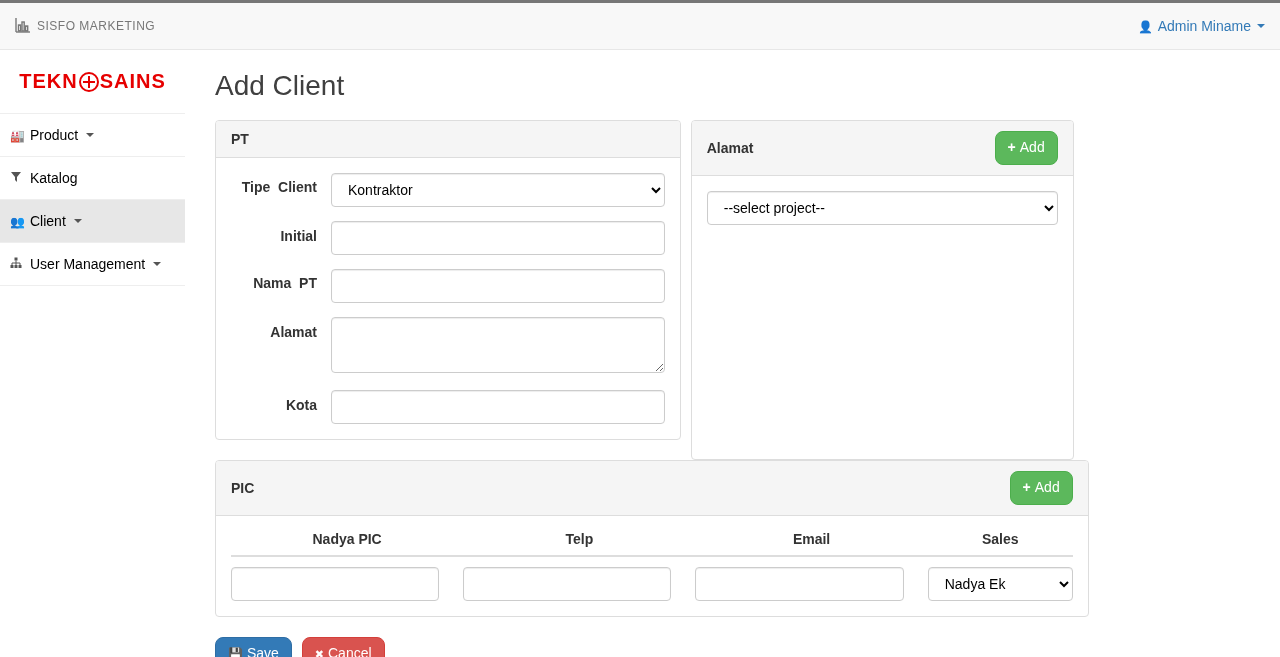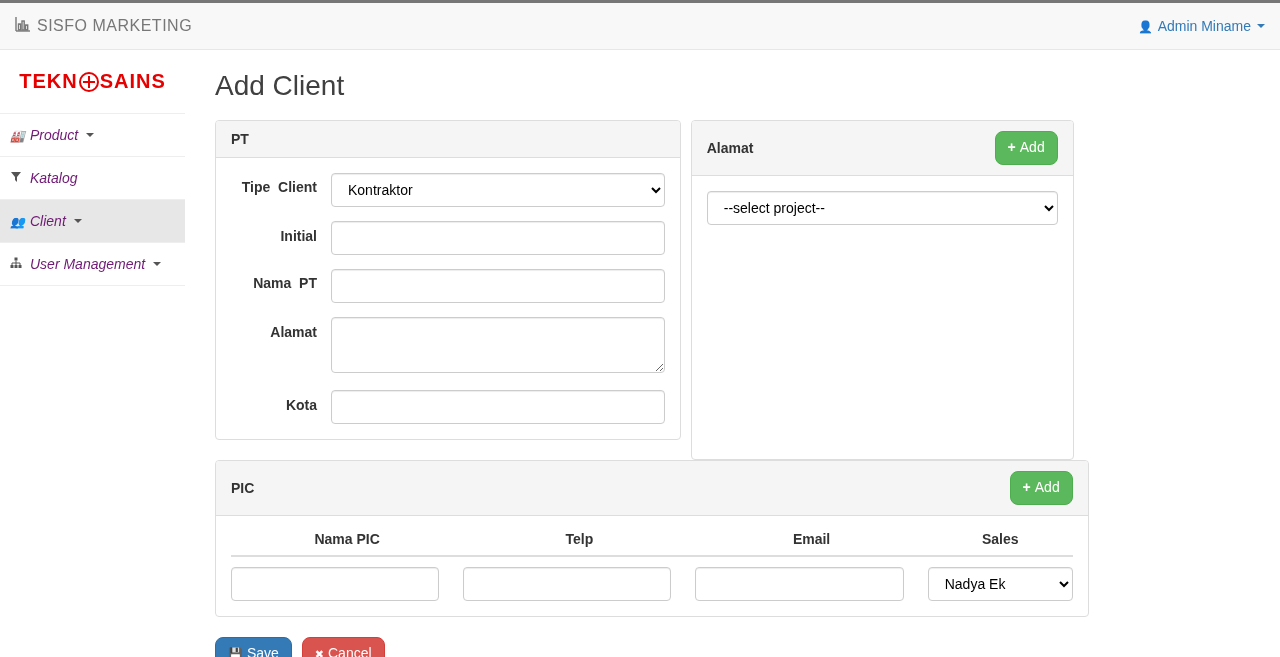--- a/index.html
+++ b/index.html
@@ -11,21 +11,21 @@
     border-top: 3px solid #777;
     border-bottom: 1px solid #e7e7e7;
     display: flex;
     justify-content: space-between;
     align-items: center;
     height: 50px;
     padding: 0 15px;
   }
   .navbar-brand {
     color: #777;
-    font-size: 16px;
+    font-size: 12px;
     display: flex;
     align-items: center;
     gap: 6px;
     letter-spacing: 0.5px;
   }
   .navbar-user {
     color: #337ab7;
     display: flex;
     align-items: center;
     gap: 4px;
@@ -87,26 +87,25 @@
     top: 2px; bottom: 2px; left: 7px;
     width: 2px;
     background: #e60000;
   }
   
   
   .nav-list { list-style: none; border-top: 1px solid #eee; }
   .nav-item {
     padding: 13px 10px;
     border-bottom: 1px solid #eee;
-    color: #701a75;
+    color: #000000;
     display: flex;
     align-items: center;
     gap: 6px;
     cursor: pointer;
-    font-style: italic;
   }
   .nav-item.active { background: #e7e7e7; }
   .nav-item .nav-icon { width: 14px; color: #555; font-size: 13px; }
   .nav-item .caret-sm {
     margin-left: 2px;
     width: 0; height: 0;
     border-left: 4px solid transparent;
     border-right: 4px solid transparent;
     border-top: 4px solid #555;
   }
@@ -374,21 +373,21 @@
       <div class="panel-heading">
         <span>PIC</span>
         <button class="btn btn-success">
           <span class="fa-plus"></span>
           <span>Add</span>
         </button>
       </div>
       <div class="panel-body">
         <div class="pic-table">
           <div class="pic-head">
-            <div class="pic-col">Nama PIC</div>
+            <div class="pic-col">Nadya PIC</div>
             <div class="pic-col">Telp</div>
             <div class="pic-col">Email</div>
             <div class="pic-col sales">Sales</div>
           </div>
           <div class="pic-row">
             <div class="pic-col">
               <input type="text" class="form-control" value="" style="">
             </div>
             <div class="pic-col">
               <input type="text" class="form-control" value="" style="">

